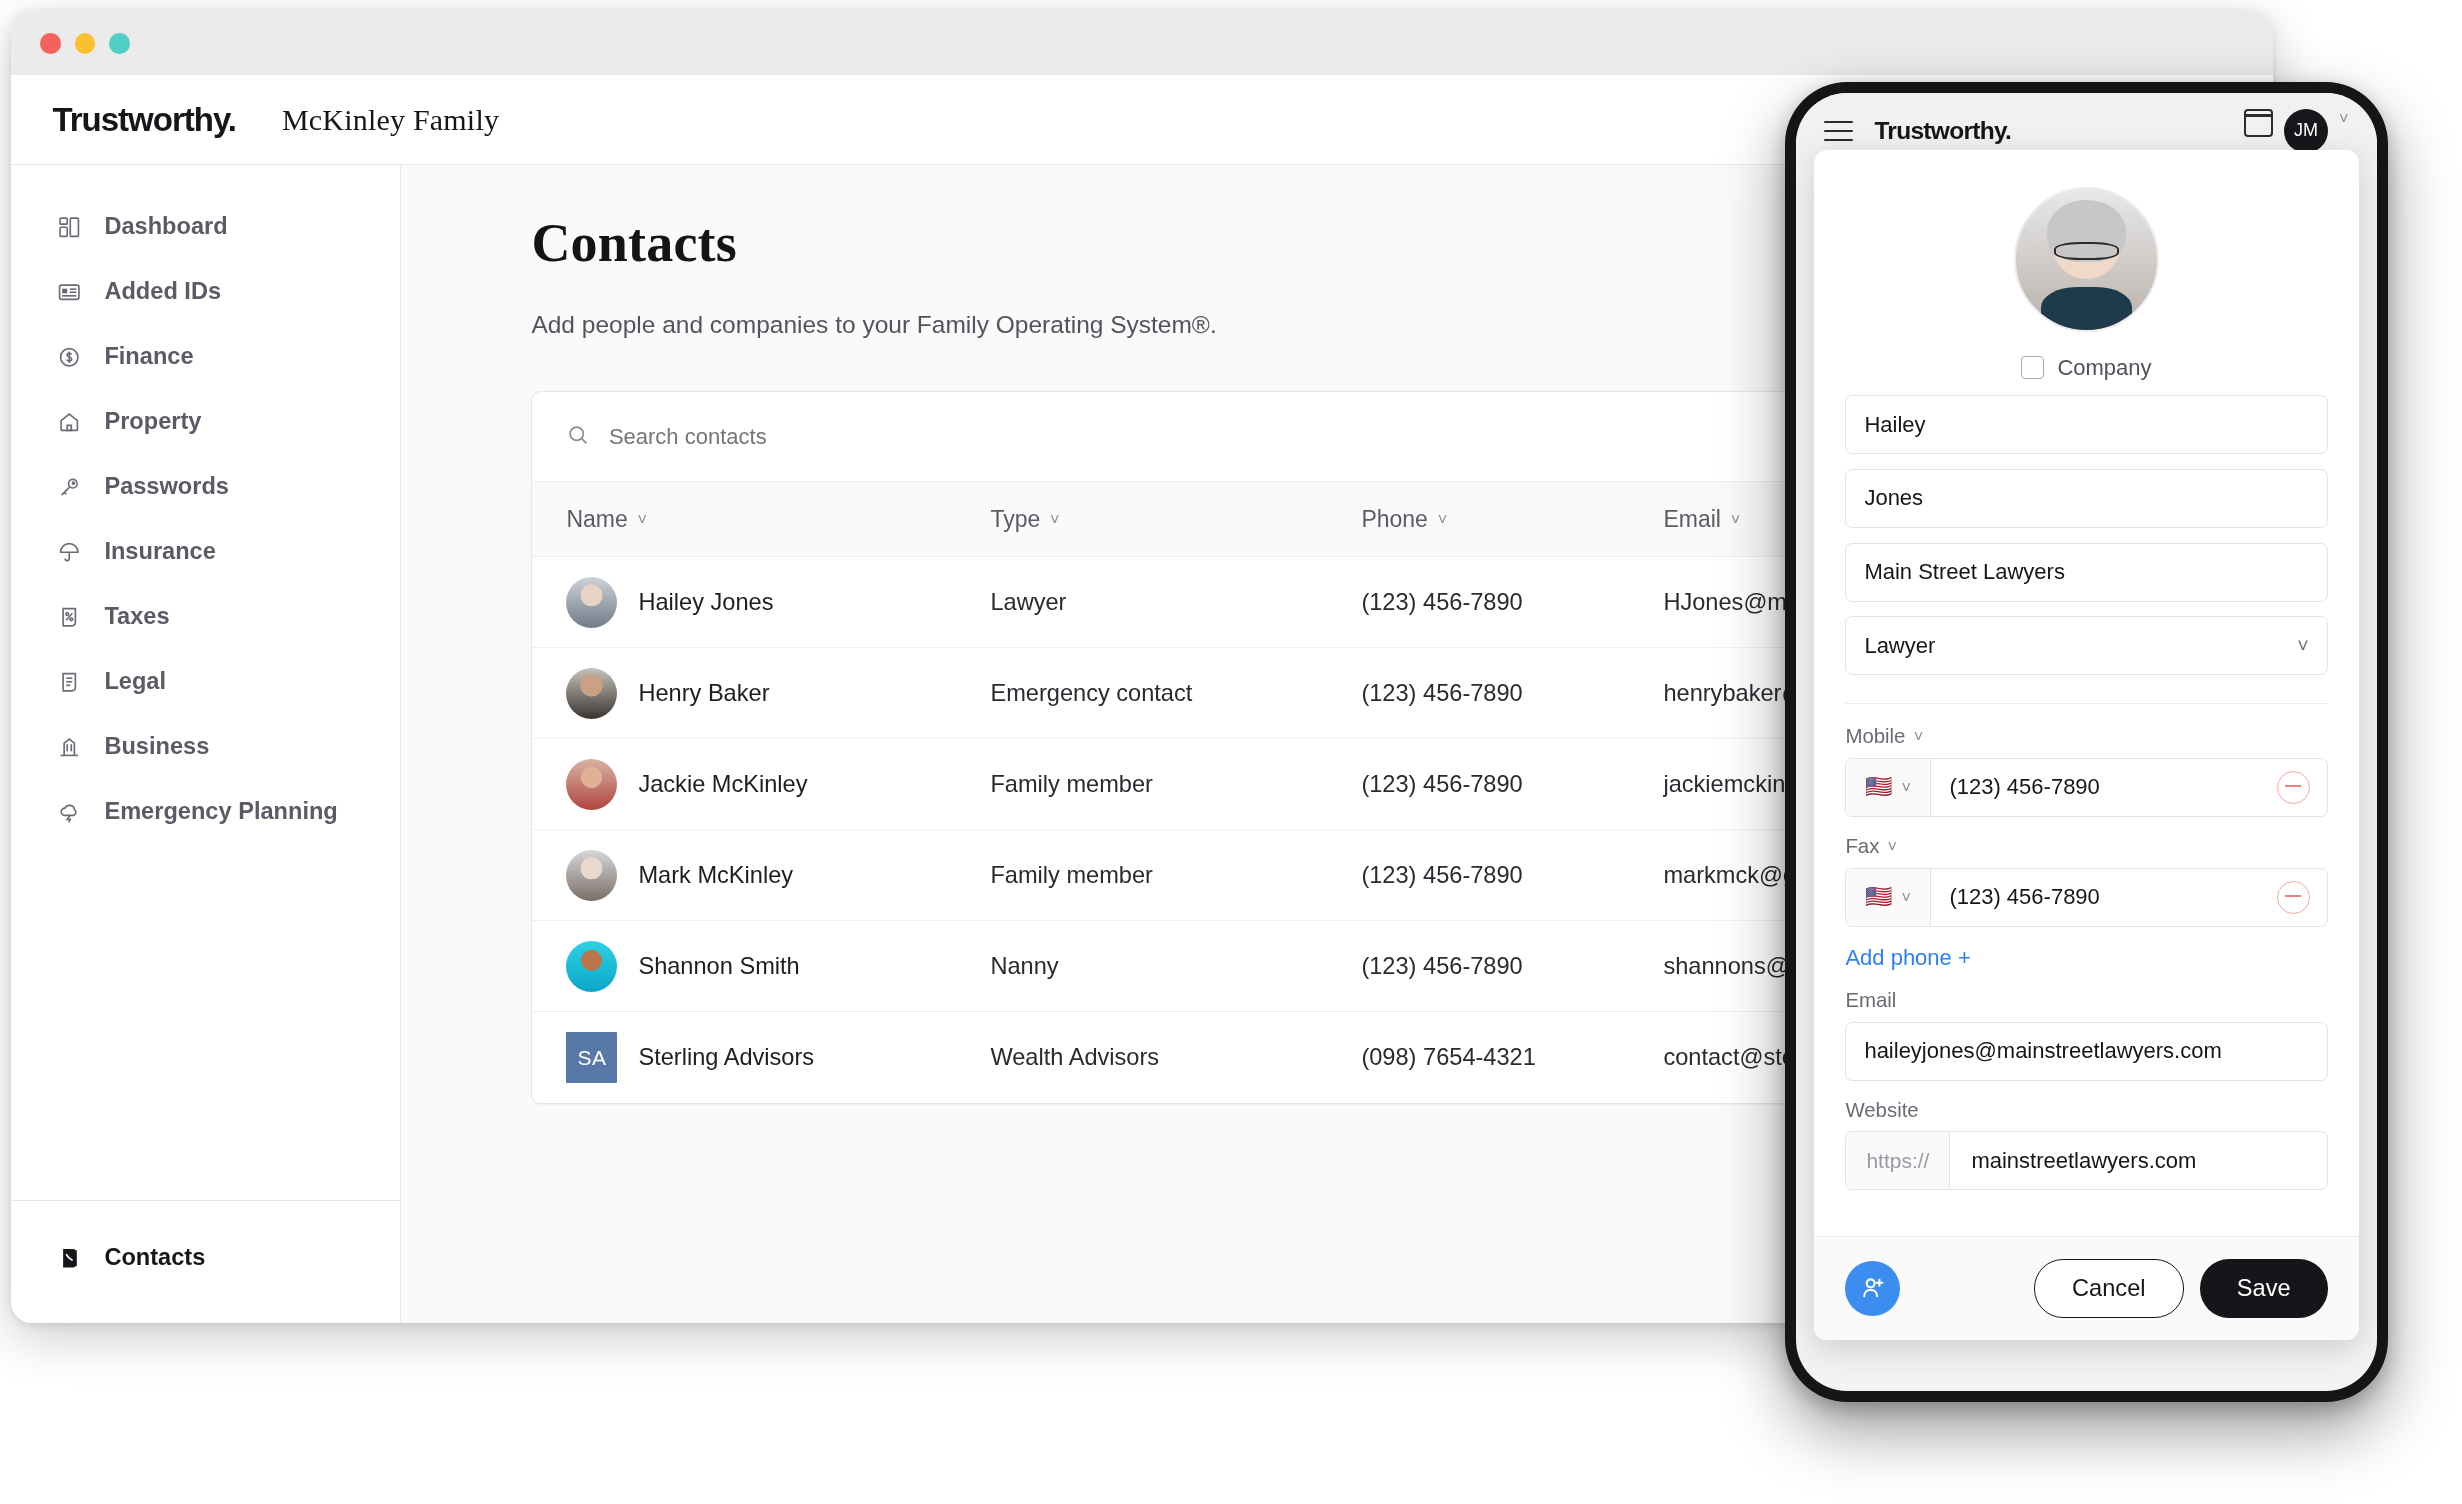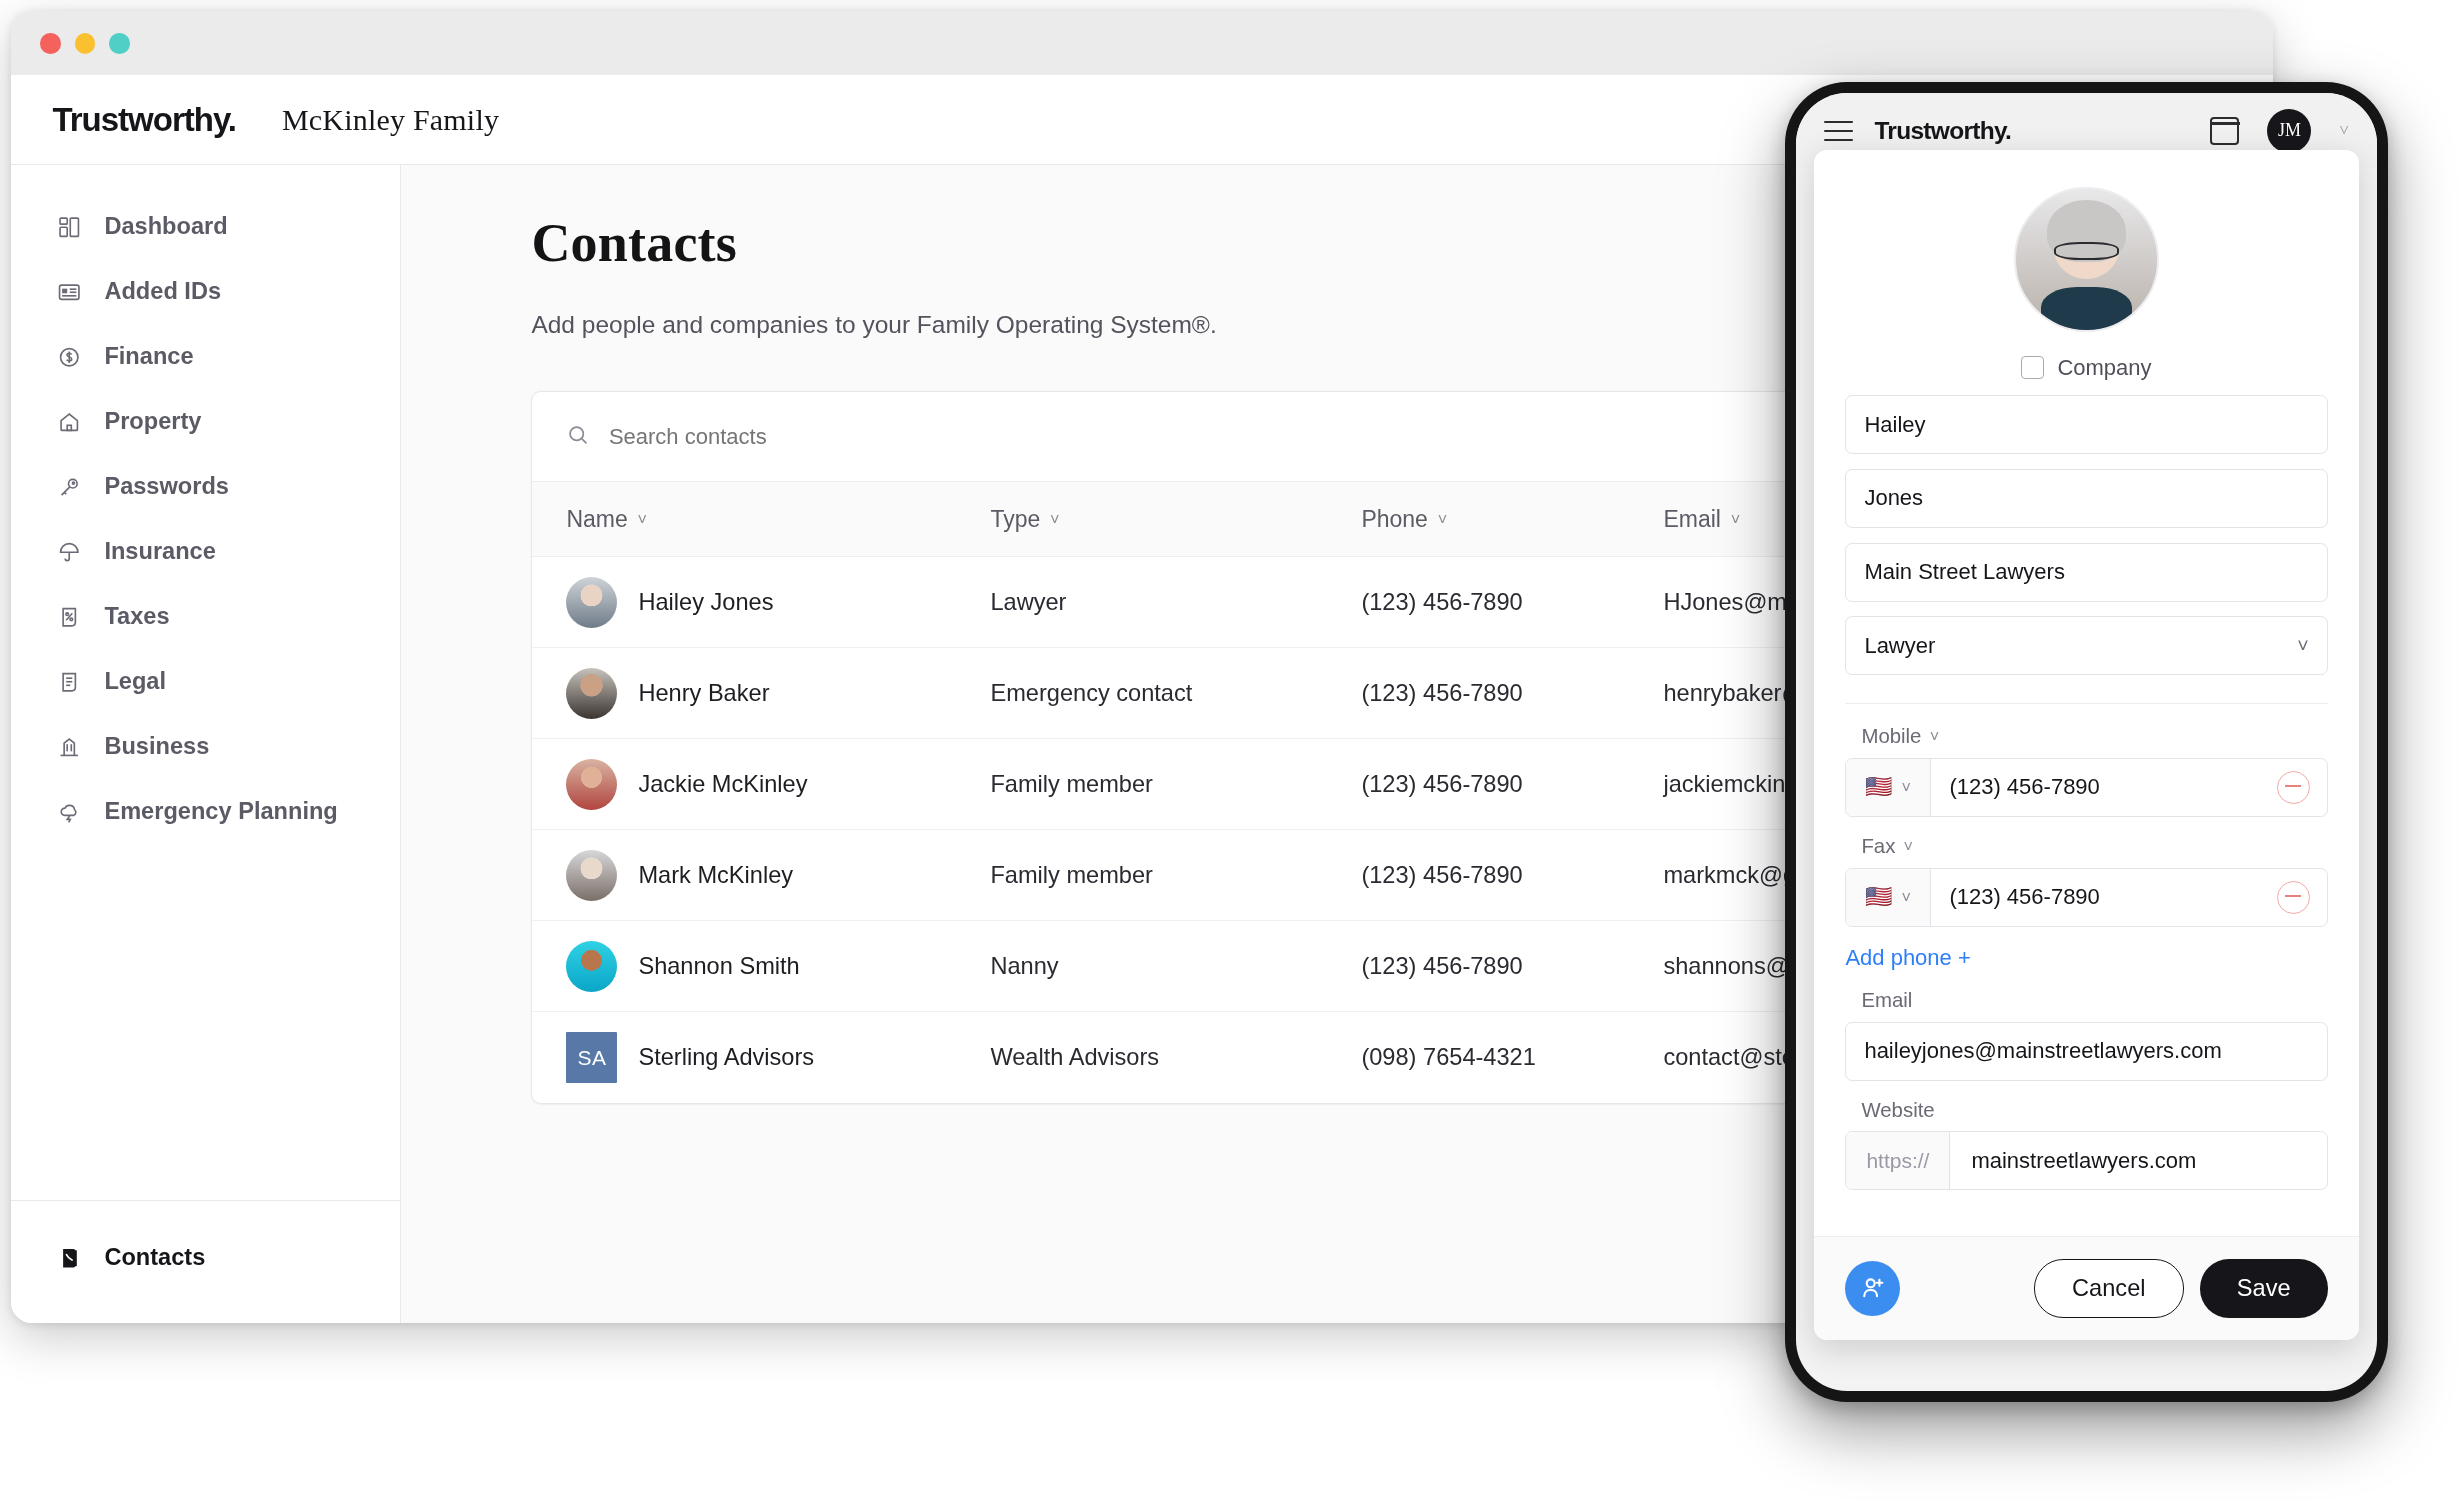--- a/index.html
+++ b/index.html
@@ -153,21 +153,21 @@
     width: 100%; height: 100%; background: #f3f3f4;
     border-radius: 51px; overflow: hidden; position: relative;
   }
   .phone-topbar {
     height: 75px; background: #f1f1f2; display: flex; align-items: center;
     padding: 0 28px; gap: 21px;
   }
   .hamburger { width: 29px; }
   .hamburger i { display: block; height: 2.4px; background: #2b2b30; margin: 6.5px 0; border-radius: 1.6px; }
   .phone-brand { font-weight: 700; font-size: 24.5px; letter-spacing: -0.7px; color: #16161a; }
-  .topbar-right { margin-left: auto; display: flex; align-items: center; gap: 28px; font-family: Liberation Serif, serif; }
+  .topbar-right { margin-left: auto; display: flex; gap: 11px; }
   .cal-ico { width: 29px; height: 28px; border: 2.4px solid #2b2b30; border-radius: 4.1px; position: relative; }
   .cal-ico::before { content:""; position: absolute; left: -2.4px; right: -2.4px; top: 3.3px; height: 2.4px; background: #2b2b30; }
   .user-chip { width: 44px; height: 44px; border-radius: 50%; background: #17171b; color: #fff;
     display: flex; align-items: center; justify-content: center; font-size: 18px; }
 
   
   .sheet {
     position: absolute; left: 18px; right: 18px; top: 57px; bottom: 51px;
     background: #fff; border-radius: 13px; display: flex; flex-direction: column;
     box-shadow: 0 8.2px 33px rgba(0,0,0,.16);
@@ -208,21 +208,21 @@
 
   .field {
     height: 59px; border: 0.8px solid #e2e2e8; border-radius: 7.3px;
     display: flex; align-items: center; padding: 0 18px; margin-top: 14.7px;
     font-size: 22px; color: #16161a; background: #fff;
   }
   .field.select { justify-content: space-between; }
   .sel-chev { color: #6d6d78; font-size: 19.6px; }
   .divider { height: 0.8px; background: #ececf0; margin: 28px 0 21px 0; }
 
-  .flabel { font-size: 20.4px; color: #6a6a75; display: flex; align-items: center; gap: 8.2px; margin-top: 18px; margin-left: 16px; }
+  .flabel { font-size: 20.4px; color: #6a6a75; display: flex; align-items: center; gap: 8.2px; margin-top: 18px; }
   .flabel:first-child { margin-top: 0; }
   .phonefield {
     display: flex; align-items: center; height: 59px; margin-top: 9.8px;
     border: 0.8px solid #e2e2e8; border-radius: 7.3px; overflow: hidden; background: #fff;
   }
   .flagbox {
     width: 85px; height: 100%; background: #fafafa; border-right: 0.8px solid #e2e2e8;
     display: flex; align-items: center; justify-content: center; gap: 8.2px; font-size: 19.6px;
   }
   .flag { font-size: 22px; }

